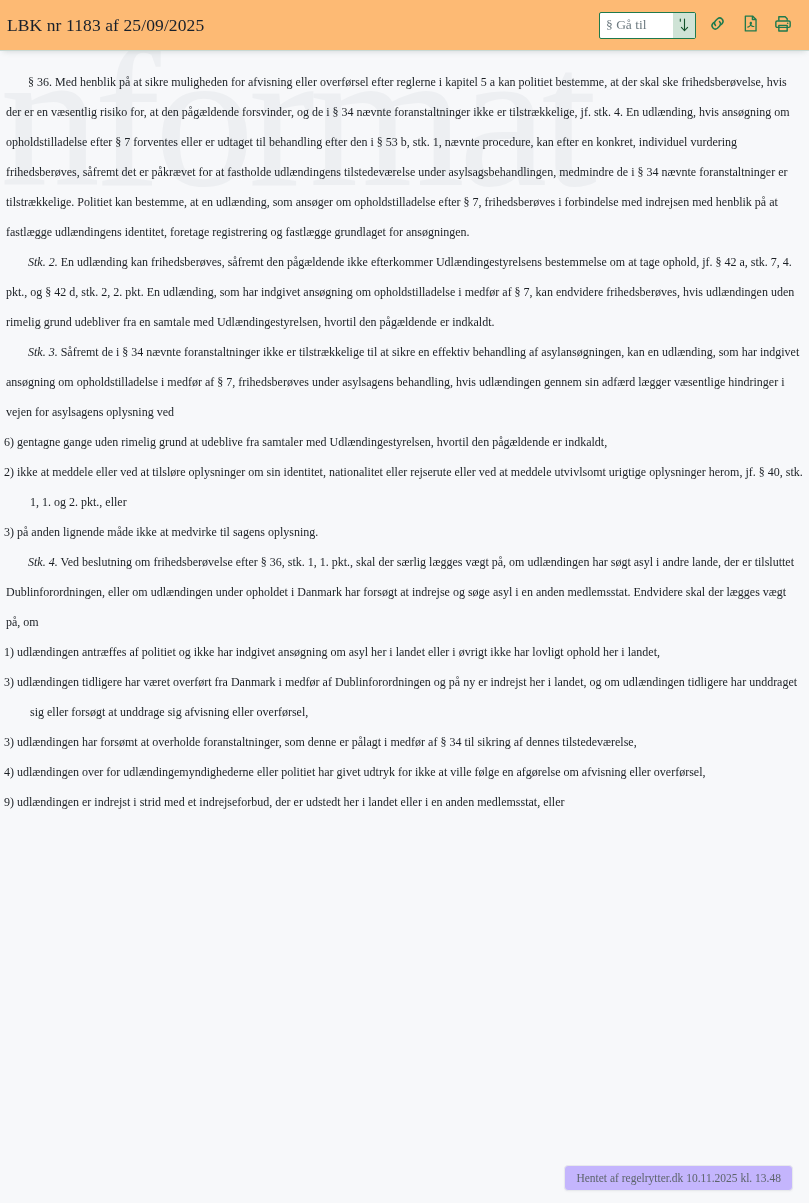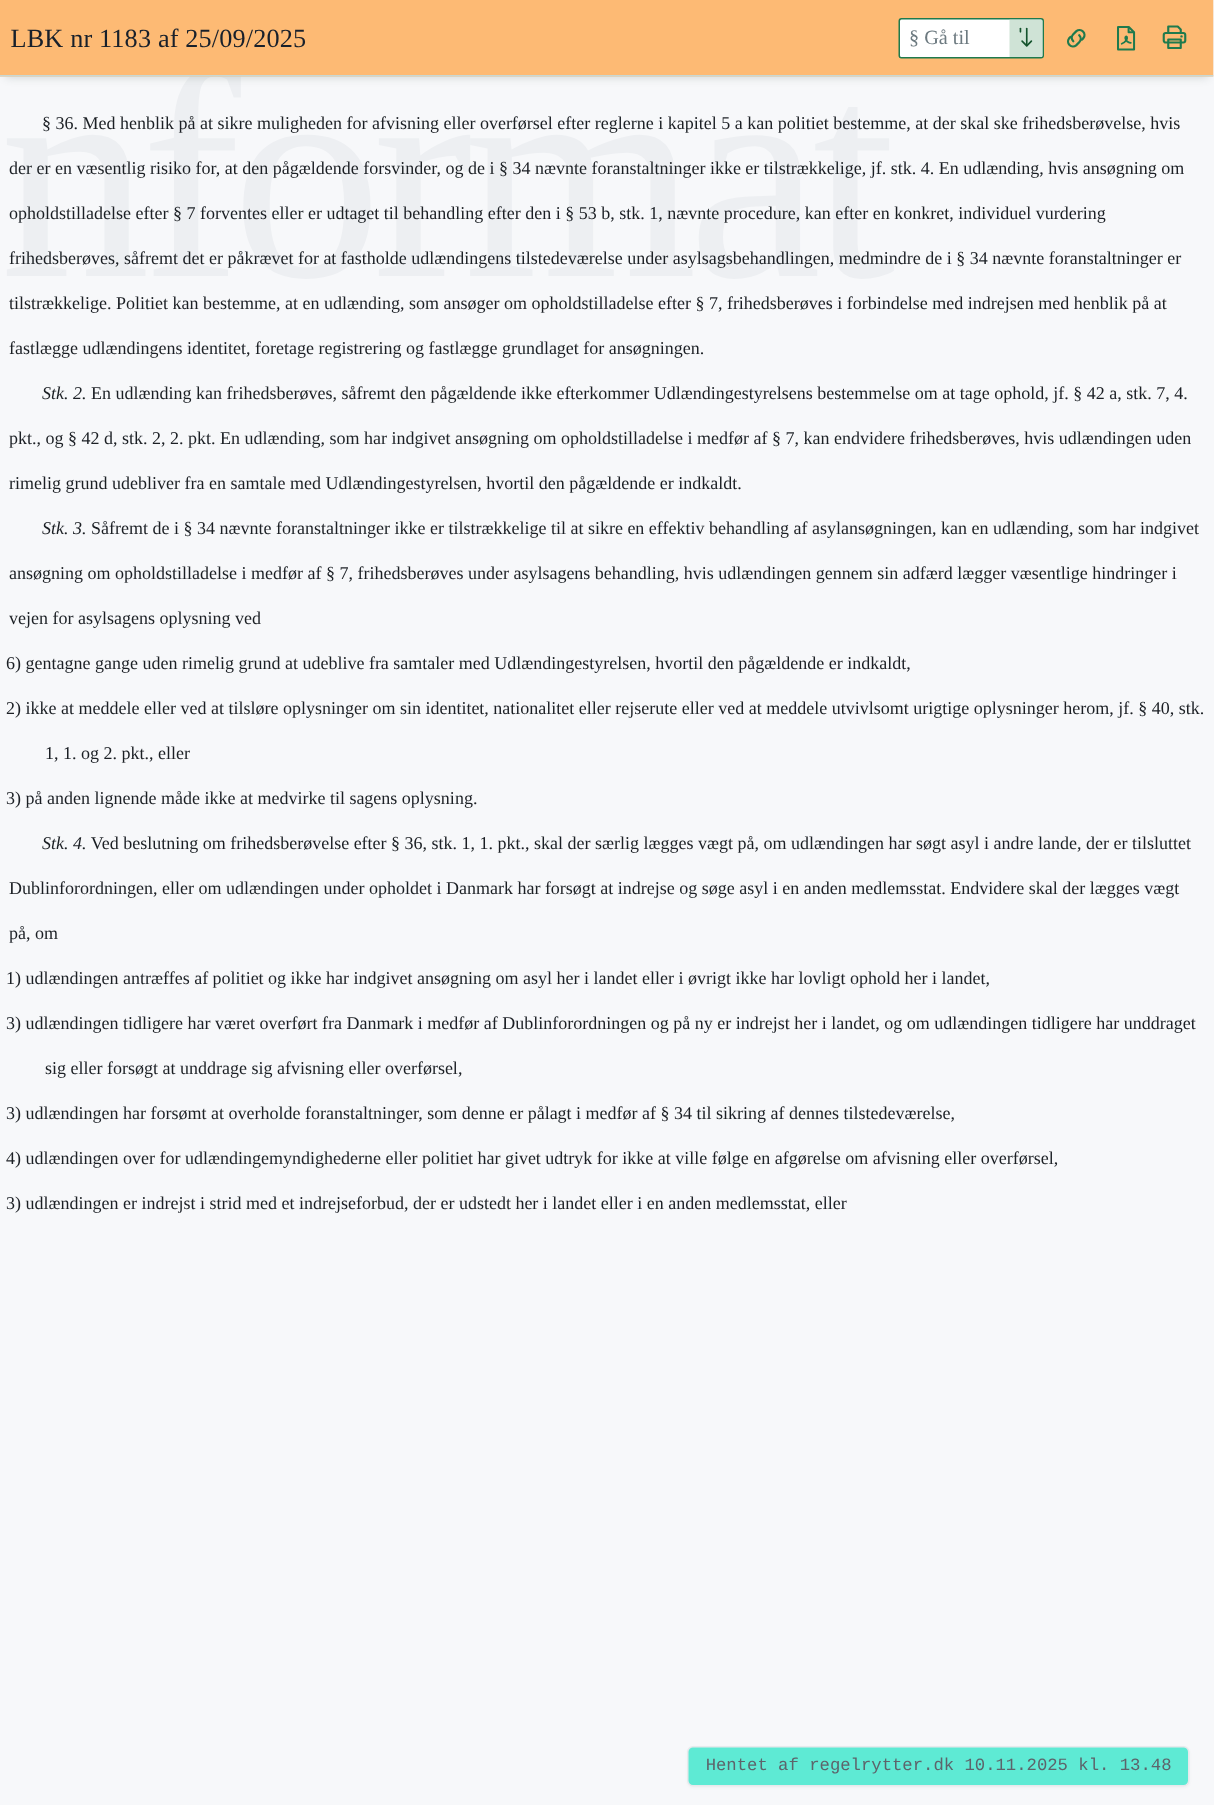--- a/index.html
+++ b/index.html
@@ -33,21 +33,20 @@
   .doc-title {
     font-family: "Liberation Serif", "DejaVu Serif", serif;
     font-size: 17.5px;
     color: #18202b;
     letter-spacing: 0.1px;
     white-space: nowrap;
     padding-left: 3px;
   }
   .header-tools {
     display: flex;
-    align-items: center;
     gap: 9px;
   }
 
   
   .goto-combo {
     display: flex;
     align-items: stretch;
     height: 27px;
     border: 1.5px solid #1f7a4d;
     border-radius: 2px;
@@ -146,25 +145,25 @@
 
   
   .doc-footer {
     position: absolute;
     bottom: 12px;
     right: 16px;
     z-index: 30;
   }
   .footer-chip {
     display: inline-block;
-    background: #5eead4;
+    background: #c4b5fd;
     border: 1px solid #e7e9ec;
     border-radius: 4px;
     padding: 6px 11px;
-    font-family: Liberation Mono, monospace;
+    font-family: Liberation Serif, serif;
     font-size: 11.5px;
     color: #5d646b;
     white-space: nowrap;
     box-shadow: 0 1px 2px rgba(0,0,0,0.03);
     margin-top: 27px;
   }
 </style>
 </head>
 <body>
 
@@ -245,20 +244,20 @@
 
   <p class="para indented">
     <span class="stk-label">Stk. 4.</span><span> Ved beslutning om frihedsberøvelse efter § 36, stk. 1, 1. pkt., skal der særlig lægges vægt på, om udlændingen har søgt asyl i andre lande, der er tilsluttet Dublinforordningen, eller om udlændingen under opholdet i Danmark har forsøgt at indrejse og søge asyl i en anden medlemsstat. Endvidere skal der lægges vægt på, om</span>
   </p>
 
   <div>
     <p class="list-item">1) udlændingen antræffes af politiet og ikke har indgivet ansøgning om asyl her i landet eller i øvrigt ikke har lovligt ophold her i landet,</p>
     <p class="list-item">3) udlændingen tidligere har været overført fra Danmark i medfør af Dublinforordningen og på ny er indrejst her i landet, og om udlændingen tidligere har unddraget sig eller forsøgt at unddrage sig afvisning eller overførsel,</p>
     <p class="list-item">3) udlændingen har forsømt at overholde foranstaltninger, som denne er pålagt i medfør af § 34 til sikring af dennes tilstedeværelse,</p>
     <p class="list-item">4) udlændingen over for udlændingemyndighederne eller politiet har givet udtryk for ikke at ville følge en afgørelse om afvisning eller overførsel,</p>
-    <p class="list-item">3) udlændingen er indrejst i strid med et indrejseforbud, der er udstedt her i landet eller i en anden medlemsstat, eller</p>
+    <p class="list-item">9) udlændingen er indrejst i strid med et indrejseforbud, der er udstedt her i landet eller i en anden medlemsstat, eller</p>
   </div>
 
 </div>
 
 <div class="doc-footer">
   <span class="footer-chip">Hentet af regelrytter.dk 10.11.2025 kl. 13.48</span>
 </div>
 
 </body></html>

